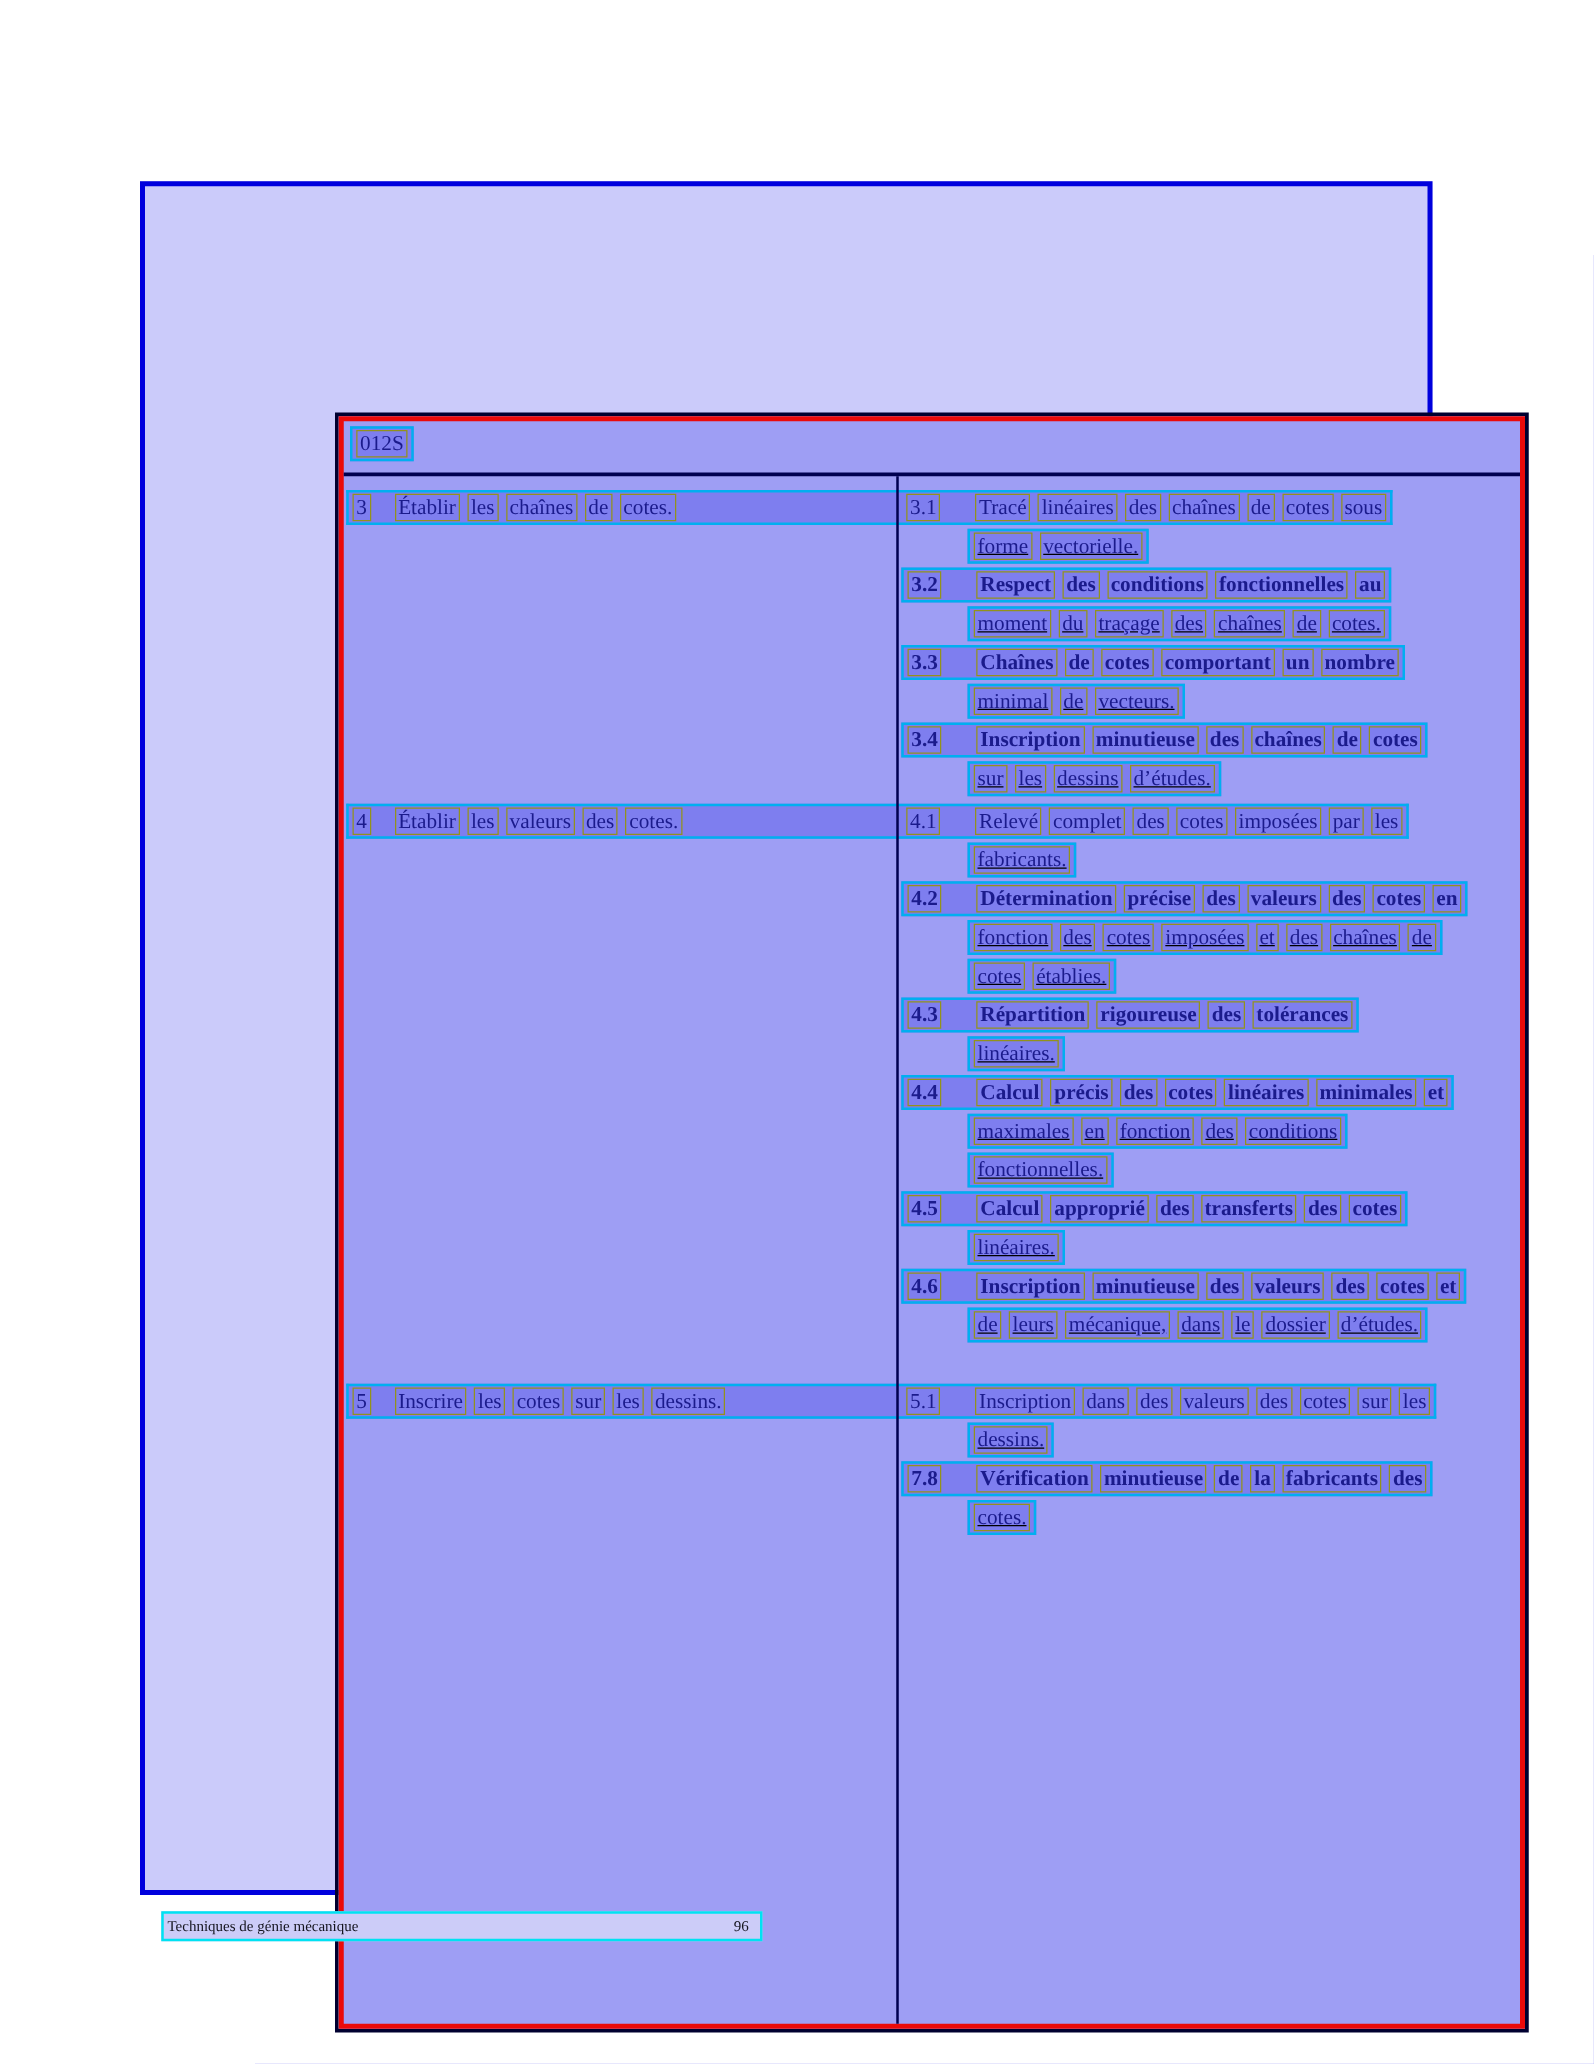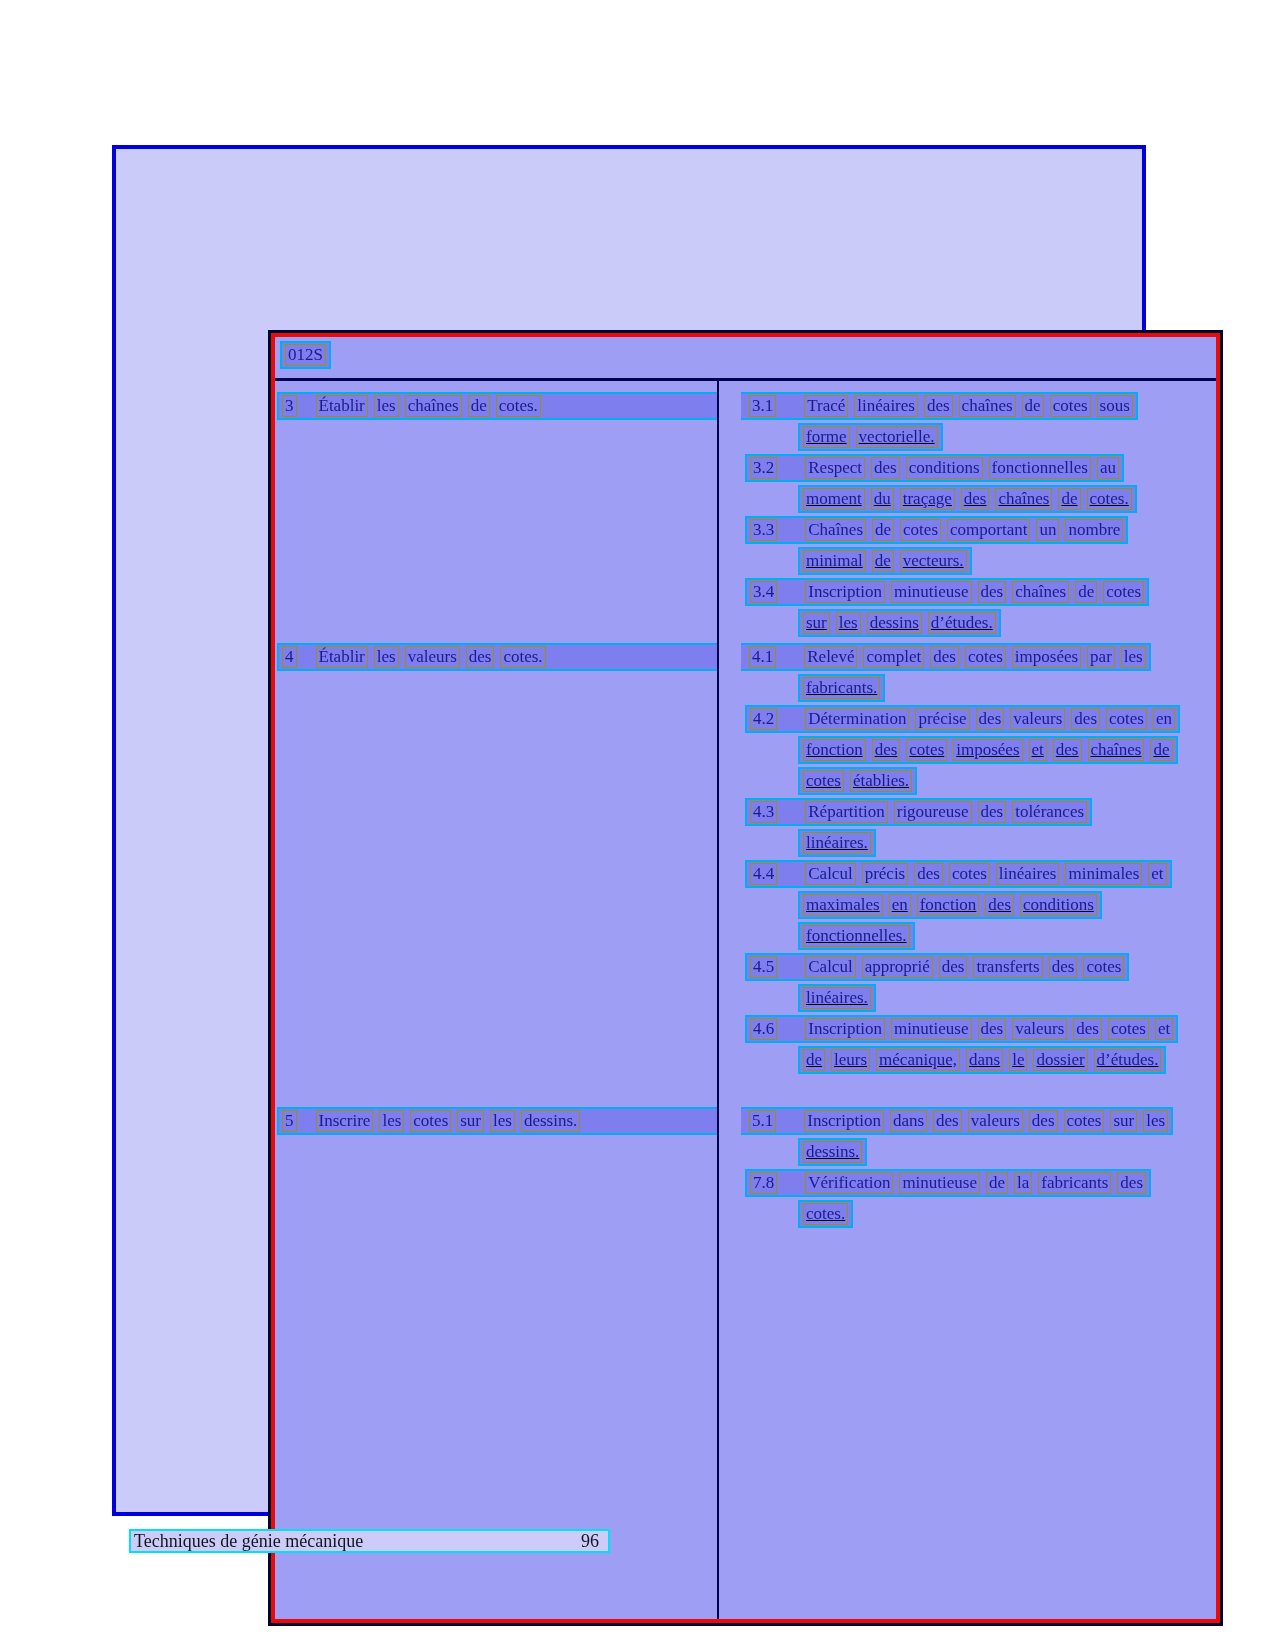--- a/index.html
+++ b/index.html
@@ -48,50 +48,50 @@
   }
   .col-divider{
     position:absolute;left:442px;top:0;bottom:0;width:2px;
     background:var(--rule);z-index:5;
   }
   .row{display:flex;margin-top:3px;}
   .row:first-child{margin-top:0;}
   .row.gap-before{margin-top:30px;}
   .cell-left{width:440px;flex:none;}
   .cell-right{flex:1;min-width:0;}
-  .sub{margin-top:3px;margin-left:24px;}
+  .sub{margin-top:3px;}
   .sub:first-child{margin-top:0;}
   .lb{
     box-sizing:border-box;height:24px;
     border:2px solid var(--line_border);
     background:var(--line_fill);
     display:flex;align-items:center;gap:6px;
     padding:12px 3px;margin-bottom:3px;
     width:max-content;white-space:nowrap;
   }
   .lb.full{width:100%;border-right:none;}
   .lb.first-merged{border-left:none;margin-left:0;padding-left:8px;}
-  .lb.sub-first{margin-left:4px;}
+  .lb.sub-first{margin-left:4px;font-weight:bold;}
   .lb.cont{margin-left:57px;text-decoration:underline;}
   .w{
     box-sizing:border-box;
     border:1px solid var(--word_border);
     padding:0 2px;
     font-size:17px;line-height:20px;
     color:var(--text);
   }
   .num-left{margin-right:13px;}
   .num-right{margin-right:22px;}
   .footer-bar{
     position:absolute;left:129px;top:1529px;width:481px;height:24px;
     box-sizing:border-box;border:2px solid var(--footer_border);
     background:var(--footer_fill);
     display:flex;align-items:center;justify-content:space-between;
     padding:0 9px 0 3px;
-    font-size:18px;color:var(--footer_text);
+    font-size:12px;color:var(--footer_text);
   }
 </style>
 </head>
 <body>
 
 <div class="outer-frame">
   <div class="table-black">
     <div class="table-red">
       <div class="table-header">
         <div class="lb code-lb">

